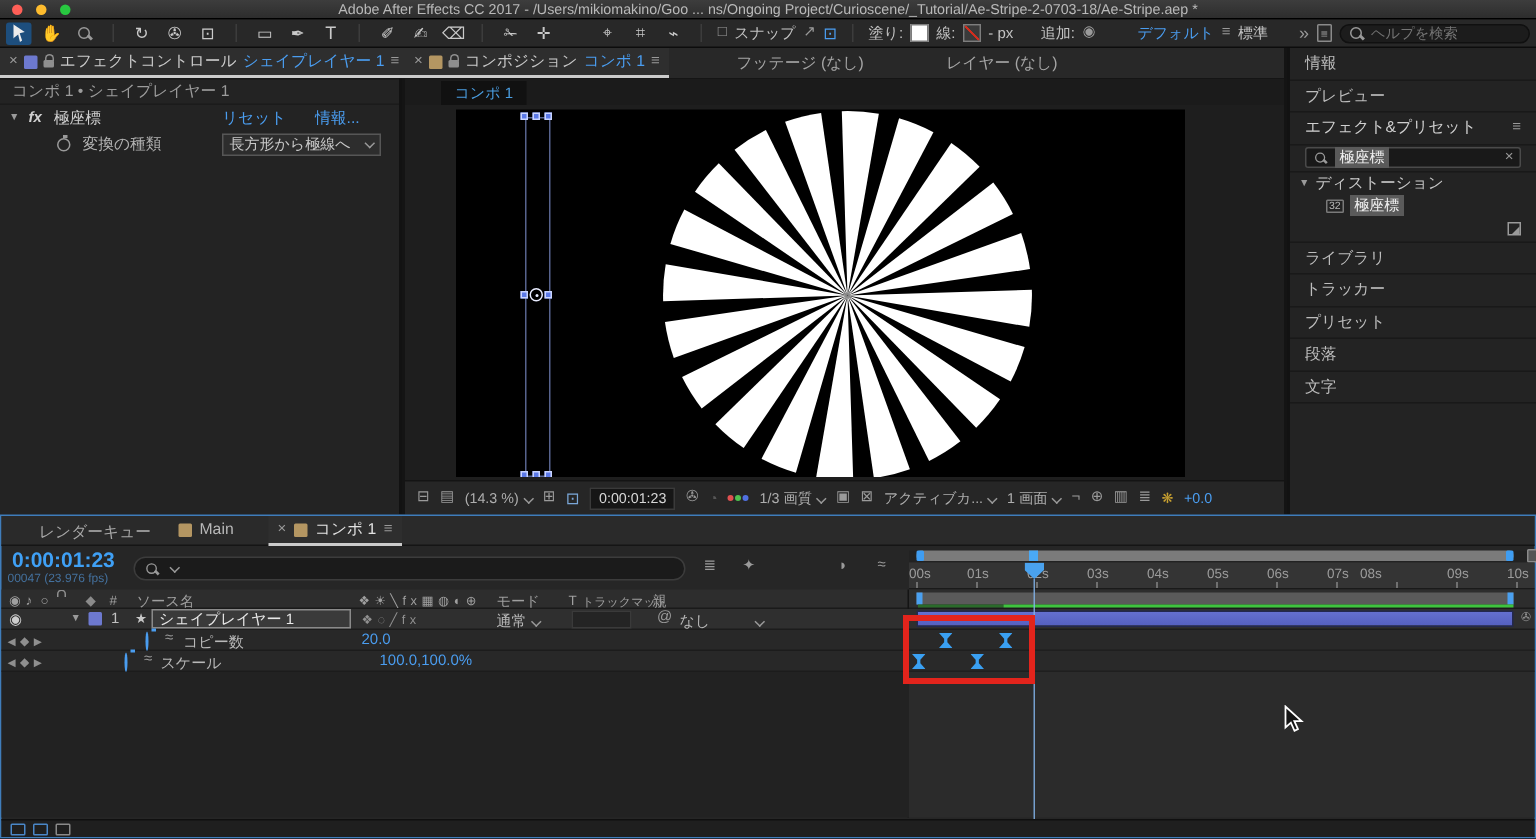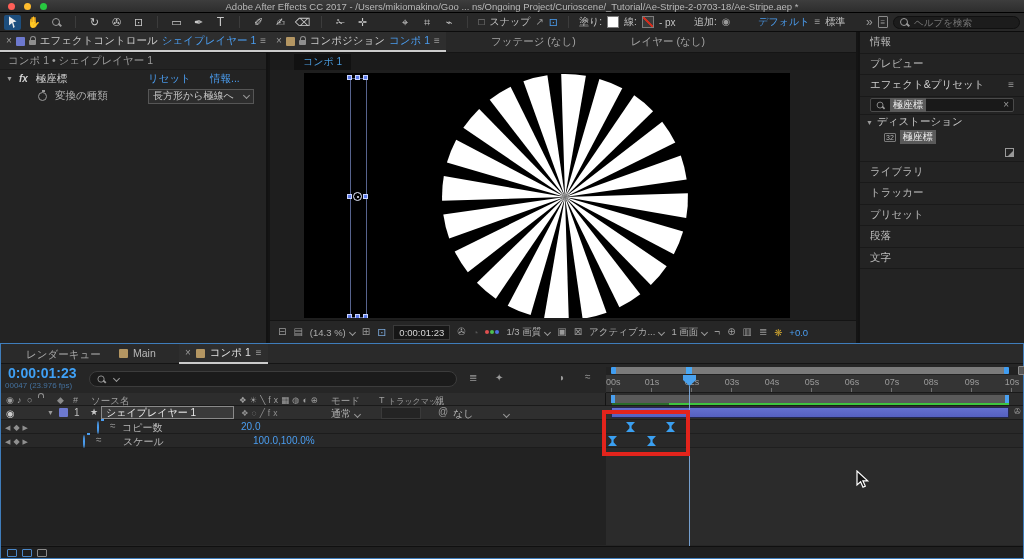--- a/index.html
+++ b/index.html
@@ -345,21 +345,21 @@
   </div>
   <div class="abs" style="left:605px;top:31px;width:417px;height:18px;background:#343434;border-bottom:1px solid #1a1a1a;overflow:hidden">
     <span class="rlabel" style="left:-9px">:00s</span>
     <span class="rlabel" style="left:31px">01s</span>
     <span class="rlabel" style="left:71px">02s</span>
     <span class="rlabel" style="left:111px">03s</span>
     <span class="rlabel" style="left:151px">04s</span>
     <span class="rlabel" style="left:191px">05s</span>
     <span class="rlabel" style="left:231px">06s</span>
     <span class="rlabel" style="left:271px">07s</span>
-    <span class="rlabel" style="left:310px">08s</span>
+    <span class="rlabel" style="left:293px">08s</span>
     <span class="rlabel" style="left:351px">09s</span>
     <span class="rlabel" style="left:391px">10s</span>
     <div class="abs" style="left:0;bottom:0;width:100%;height:4px;background:repeating-linear-gradient(to right,transparent 0 5px,#707070 5px 6px,transparent 6px 40px)"></div>
   </div>
 
   <div id="tl-colhead">
     <span class="abs" style="left:5px;top:2px">◉</span>
     <span class="abs" style="left:16px;top:2px">♪</span>
     <span class="abs" style="left:26px;top:2px">○</span>
     <span class="abs lockic" style="left:36px;top:4px"></span>
@@ -420,21 +420,21 @@
     <span class="abs blue" style="left:240px;top:1px">20.0</span>
   </div>
   <div class="tlrow" style="top:90px;background:#282828">
     <span class="abs flex" style="left:4px;top:3px;gap:3px;color:#8f8f8f;font-size:7px">
         <span>◀</span>
         <span style="font-size:8px">◆</span>
         <span>▶</span>
       </span>
     <span class="abs stopw" style="left:82px;top:2px;color:#4a9df0"></span>
     <span class="abs ic" style="left:95px;top:1px">≈</span>
-    <span class="abs" style="left:122px;top:1px">スケール</span>
+    <span class="abs" style="left:106px;top:1px">スケール</span>
     <span class="abs blue" style="left:252px;top:1px">100.0,100.0%</span>
   </div>
   <div class="abs" style="left:0;top:104px;width:605px;height:97px;background:#222"></div>
 
   <span class="kf" style="left:625px;top:78px"></span>
   <span class="kf" style="left:665px;top:78px"></span>
   <span class="kf" style="left:607px;top:92px"></span>
   <span class="kf" style="left:646px;top:92px"></span>
 
   <div id="playhead"></div>

